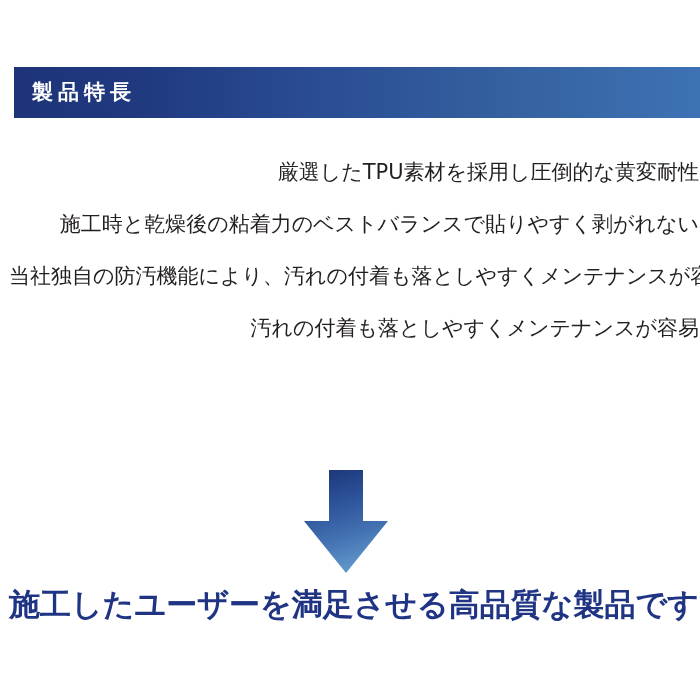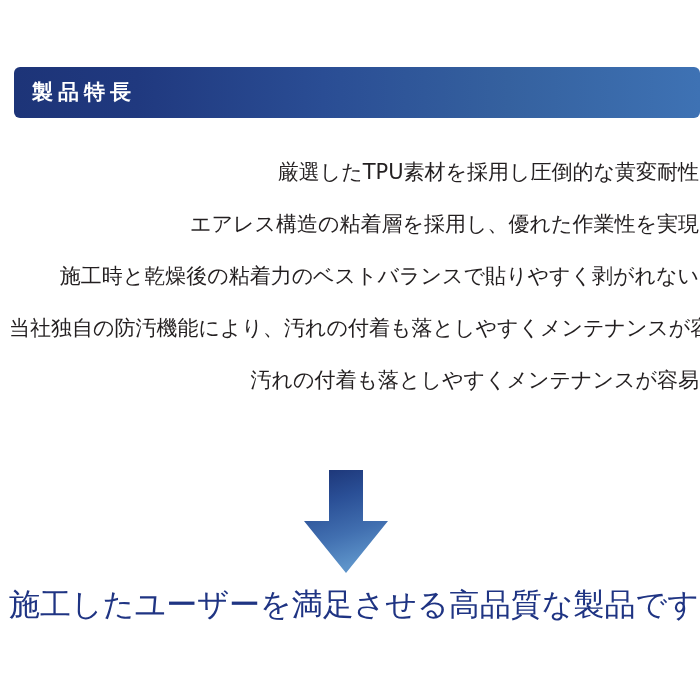--- a/index.html
+++ b/index.html
@@ -26,21 +26,20 @@
   
   .section-header {
     position: absolute;
     left: 14px;
     top: 67px;
     width: 686px;
     height: 51px;
     background: linear-gradient(to right, #1d3478 0%, #20397f 18%, #2a4d94 45%, #35619f 72%, #3e72b4 100%);
     display: flex;
     align-items: center;
-    border-radius: 6px;
   }
   .section-header-title {
     color: #ffffff;
     font-size: 21px;
     font-weight: bold;
     letter-spacing: 5px;
     margin-left: 18px;
     line-height: 1;
     white-space: nowrap;
   }
@@ -78,38 +77,37 @@
   }
 
   
   .conclusion {
     position: absolute;
     left: 9px;
     top: 582px;
     width: 690px;
     color: #1f3483;
     font-size: 31px;
-    font-weight: normal;
+    font-weight: bold;
     line-height: 44px;
     white-space: nowrap;
     letter-spacing: 0px;
   }
 </style>
 </head>
 <body>
 
 <div class="page">
 
   <div class="section-header">
     <div class="section-header-title">製品特長</div>
   </div>
 
   <div class="feature-list">
     <div class="feature-item">厳選したTPU素材を採用し圧倒的な黄変耐性</div>
-    <div class="feature-item">エアレス構造の粘着層を採用し、優れた作業性を実現</div>
     <div class="feature-item">施工時と乾燥後の粘着力のベストバランスで貼りやすく剥がれない</div>
     <div class="feature-item">当社独自の防汚機能により、汚れの付着も落としやすくメンテナンスが容易</div>
     <div class="feature-item">汚れの付着も落としやすくメンテナンスが容易</div>
   </div>
 
   <div class="arrow-wrap">
     <svg viewBox="0 0 86 105" xmlns="http://www.w3.org/2000/svg">
       <defs>
         <linearGradient id="arrowGrad" x1="0" y1="0" x2="0.25" y2="1">
           <stop offset="0%" stop-color="#1b3273"></stop>

